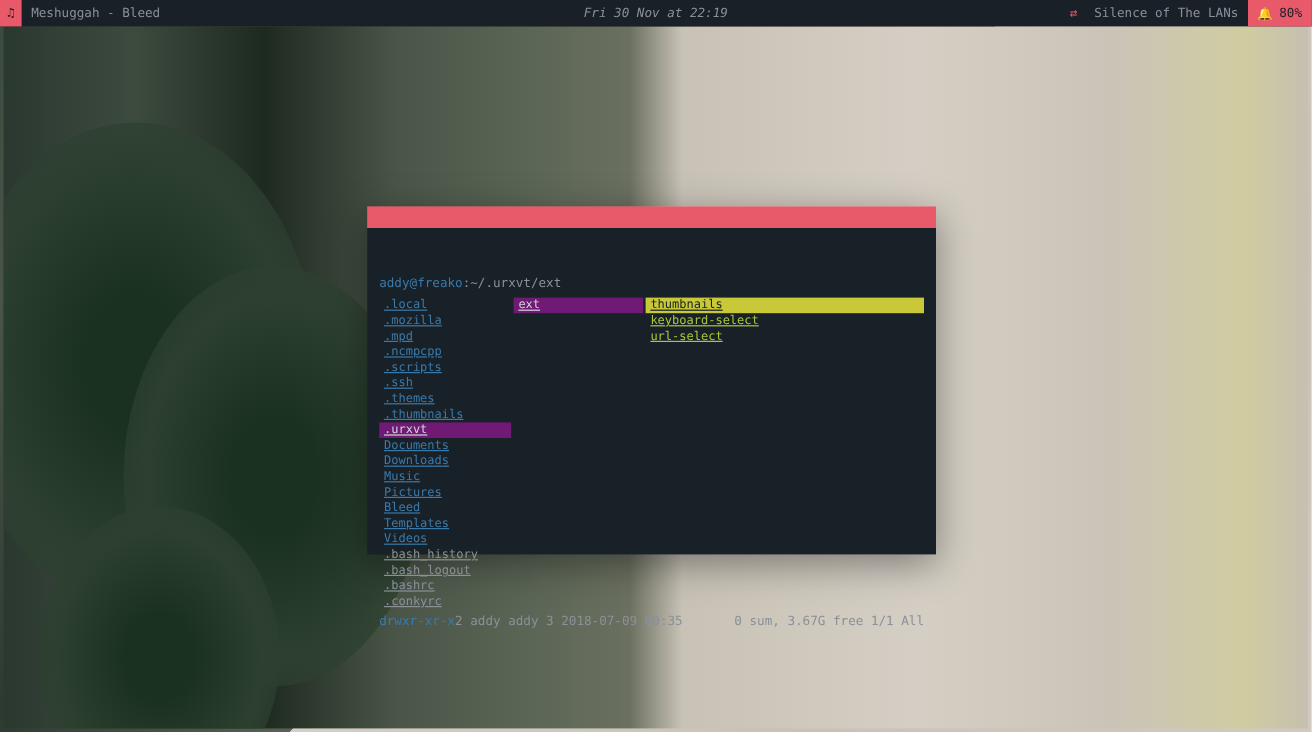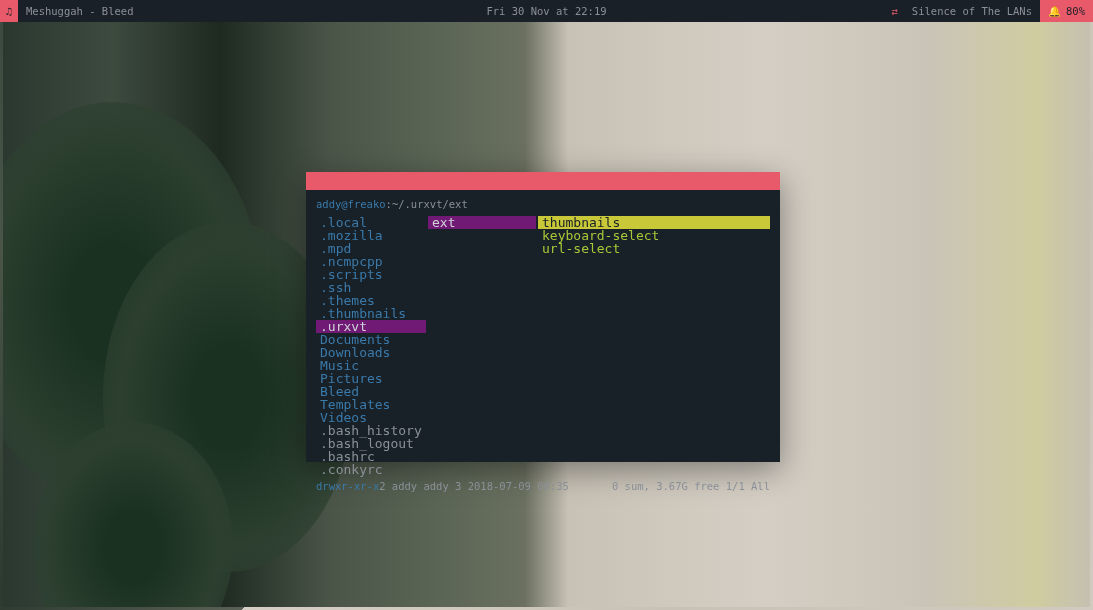--- a/index.html
+++ b/index.html
@@ -37,21 +37,21 @@
       position: absolute;
       top: 0; left: 0; right: 0;
       height: 22px;
       background: #1a2028;
       display: flex;
       align-items: center;
       color: #8a9098;
       font-size: 10.5px;
     }
     .bar-left { display: flex; align-items: center; }
-    .bar-center { position: absolute; left: 50%; transform: translateX(-50%); }
+    .bar-center { position: absolute; left: 50%; transform: translateX(-50%); font-style: italic; }
     .bar-right { margin-left: auto; display: flex; align-items: center; }
     .music-icon-box {
       background: #e85a6a;
       width: 18px; height: 22px;
       display: flex; align-items: center; justify-content: center;
       color: #1a2028;
     }
     .bar-text { padding: 0 8px; text-align: right; }
     .net-icon { padding: 0 6px; color: #e85a6a; }
     .battery-box {
@@ -78,42 +78,44 @@
     .term-body {
       background: #182028;
       height: 272px;
       padding: 8px 10px 6px 10px;
       display: flex;
       flex-direction: column;
     }
     .term-path-line {
       margin-bottom: 6px;
       font-size: 10.5px;
+      margin-top: 32px;
     }
     .prompt-user { color: #3a7aaa; }
     .prompt-path { color: #8a9098; }
     
     .columns {
       display: flex;
       flex: 1;
       gap: 2px;
     }
     .col {
       display: flex;
       flex-direction: column;
     }
     .col1 { width: 110px; }
     .col2 { width: 108px; }
     .col3 { flex: 1; }
     
     .entry {
-      font-size: 13px;
+      font-size: 10px;
       line-height: 13px;
       padding: 0 4px;
       white-space: nowrap;
+      text-decoration: underline;
     }
     .c-dir { color: #3a7aaa; }
     .c-file { color: #8a9098; }
     .c-exec { color: #a8c838; }
     .sel-blue { background: #701a75; color: #d0d4d8; }
     .sel-yellow { background: #c8c838; color: #182028; }
     
     .status-line {
       display: flex;
       font-size: 10.5px;

